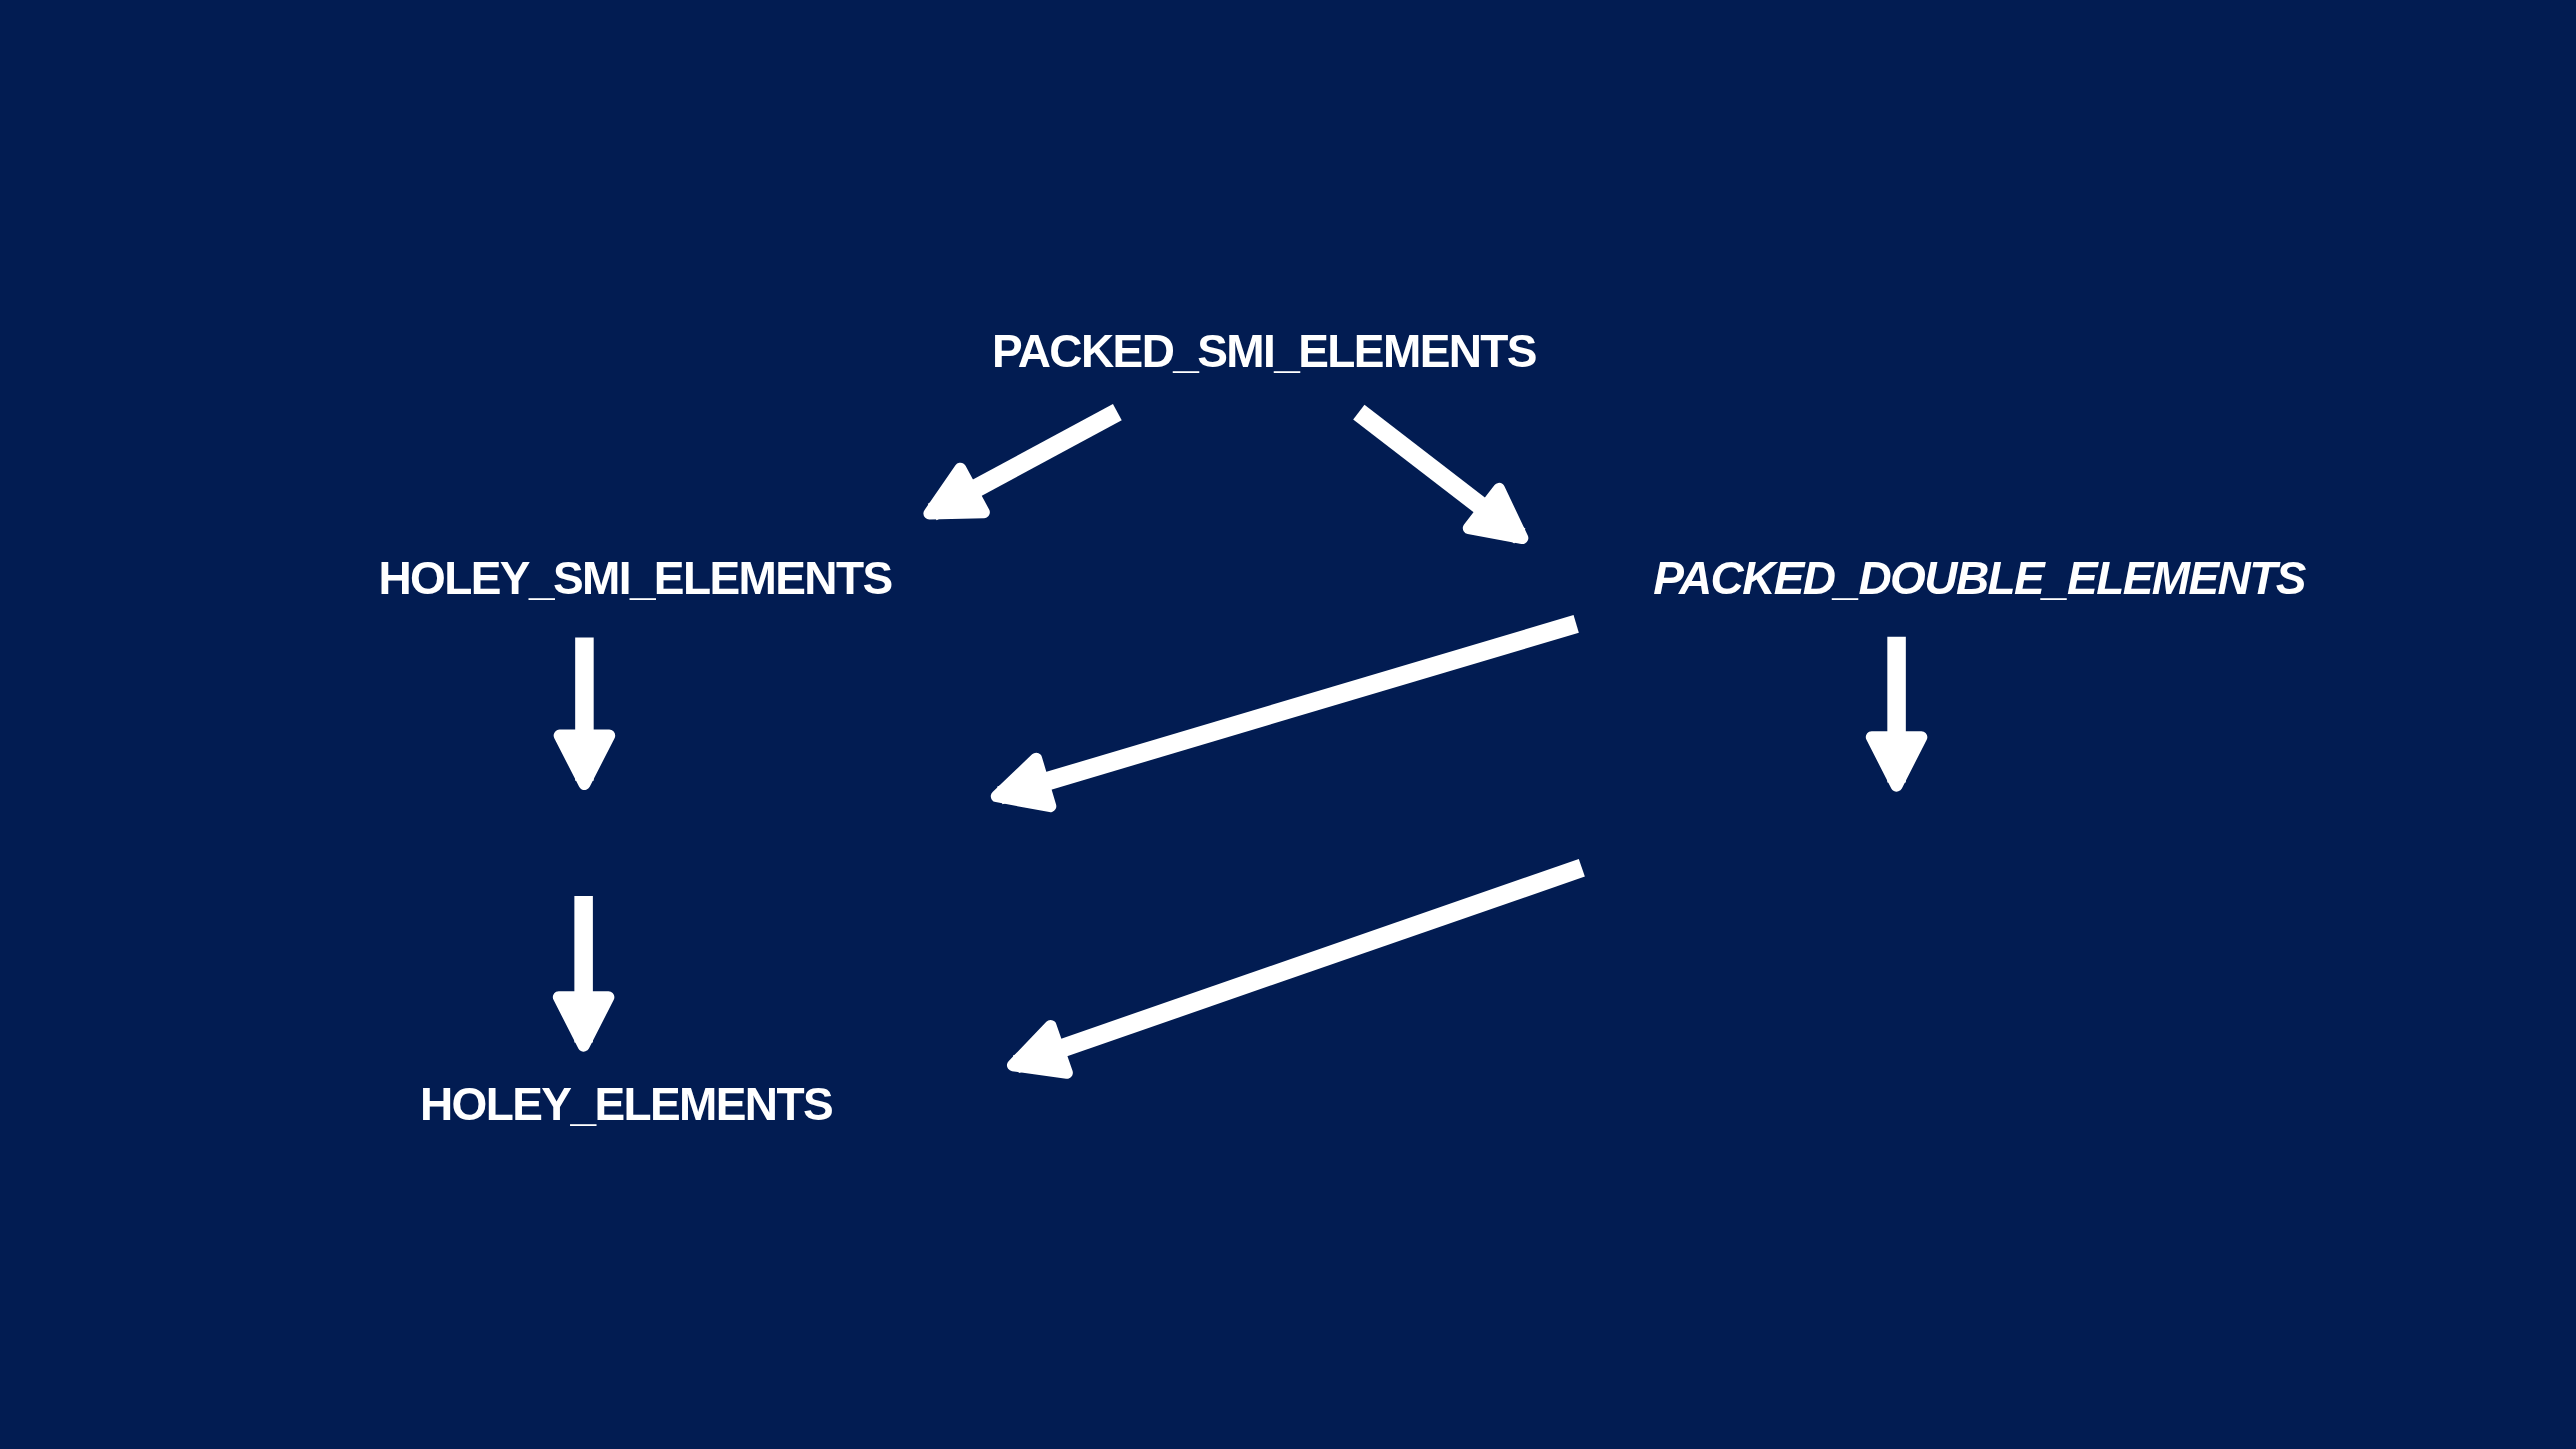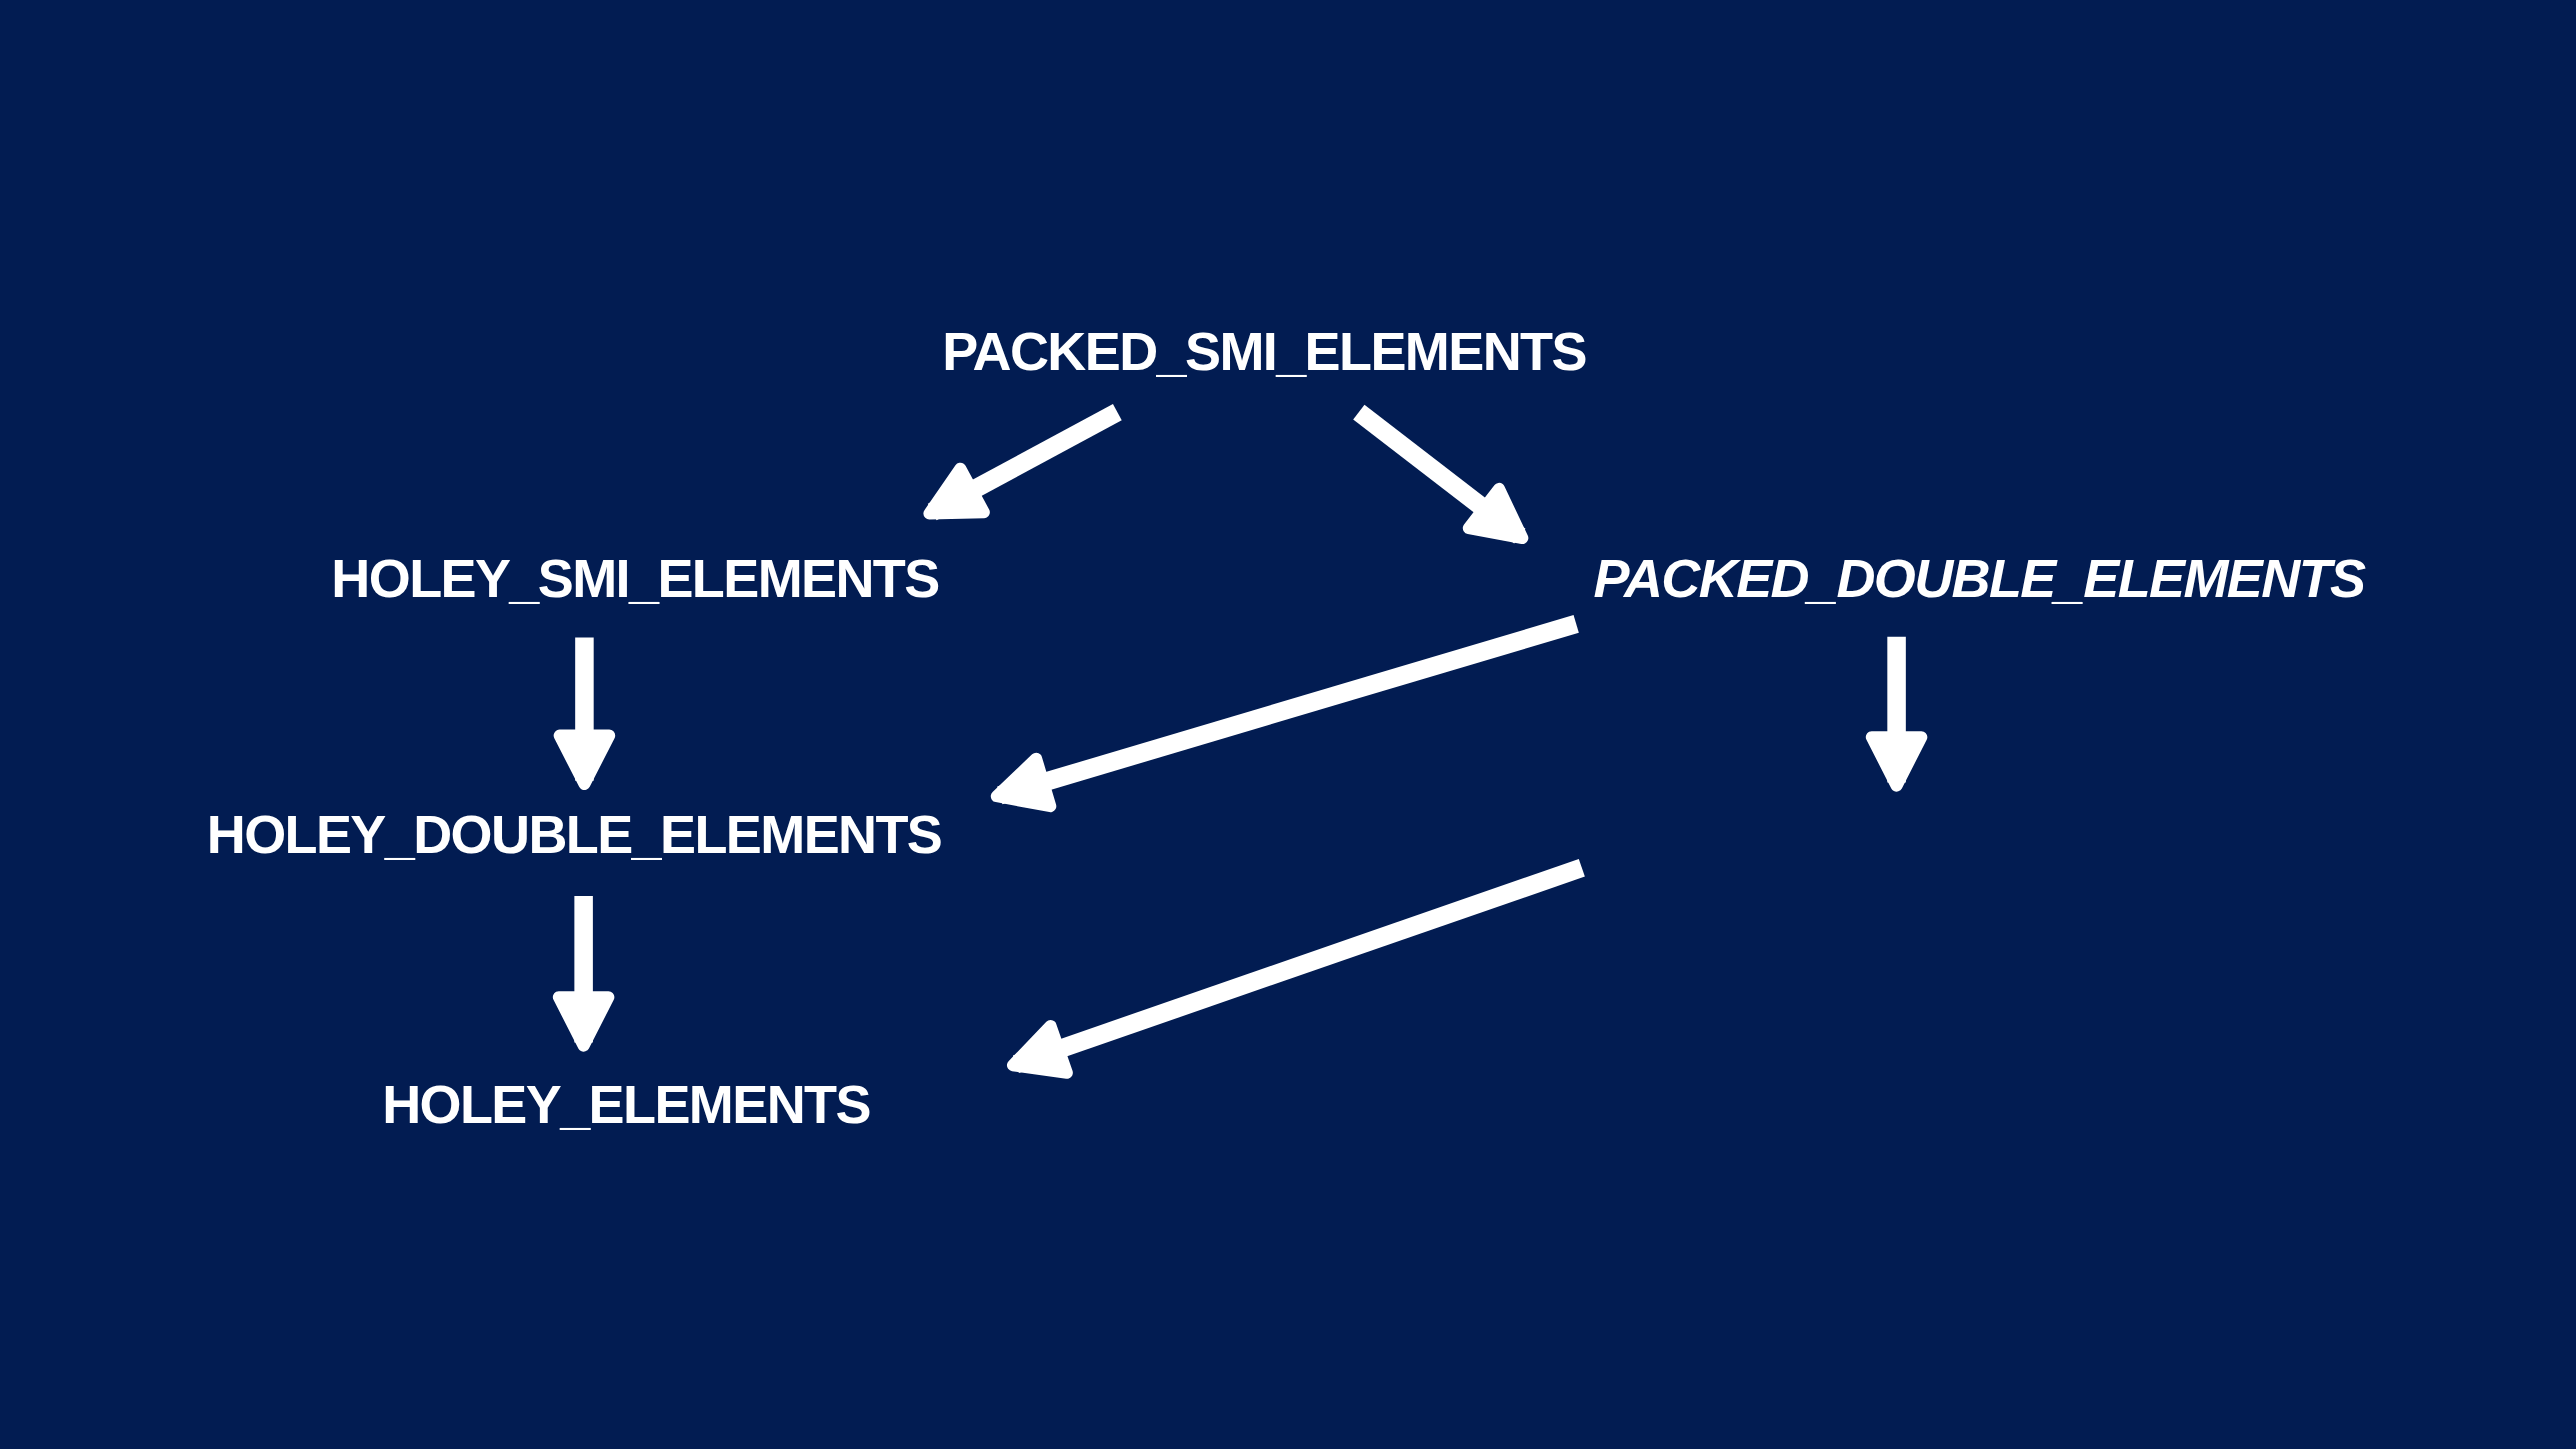--- a/index.html
+++ b/index.html
@@ -12,21 +12,21 @@
     width: 2576px;
     height: 1449px;
     background: #021C52;
     overflow: hidden;
     font-family: "Liberation Sans", "DejaVu Sans", sans-serif;
   }
   .node-label {
     position: absolute;
     transform: translateX(-50%);
     color: #FFFFFF;
-    font-size: 54px;
+    font-size: 46px;
     font-weight: 700;
     letter-spacing: -1.6px;
     line-height: 55px;
     white-space: nowrap;
     user-select: none;
   }
   #arrow-layer {
     position: absolute;
     left: 0;
     top: 0;
@@ -58,19 +58,18 @@
     <line x1="725" y1="1113" x2="725" y2="1295" marker-end="url(#ah)"></line>
     <line x1="1965" y1="1078" x2="1262" y2="1322" marker-end="url(#ah)"></line>
   </svg>
 
   <div class="node-label" style="left:1264px; top:324px;">PACKED_SMI_ELEMENTS</div>
 
   <div class="node-label" style="left:635px; top:551px;">HOLEY_SMI_ELEMENTS</div>
 
   <div class="node-label" style="left:1979px; top:551px;font-style:italic;">PACKED_DOUBLE_ELEMENTS</div>
 
-  <div class="node-label" style="left:574px; top:807px;">HOLEY_DOUBLE_ELEMENTS</div>
 
 
   <div class="node-label" style="left:582px; top:1077px;margin-left:44px;">HOLEY_ELEMENTS</div>
 
 </div>
 
 
 </body></html>

